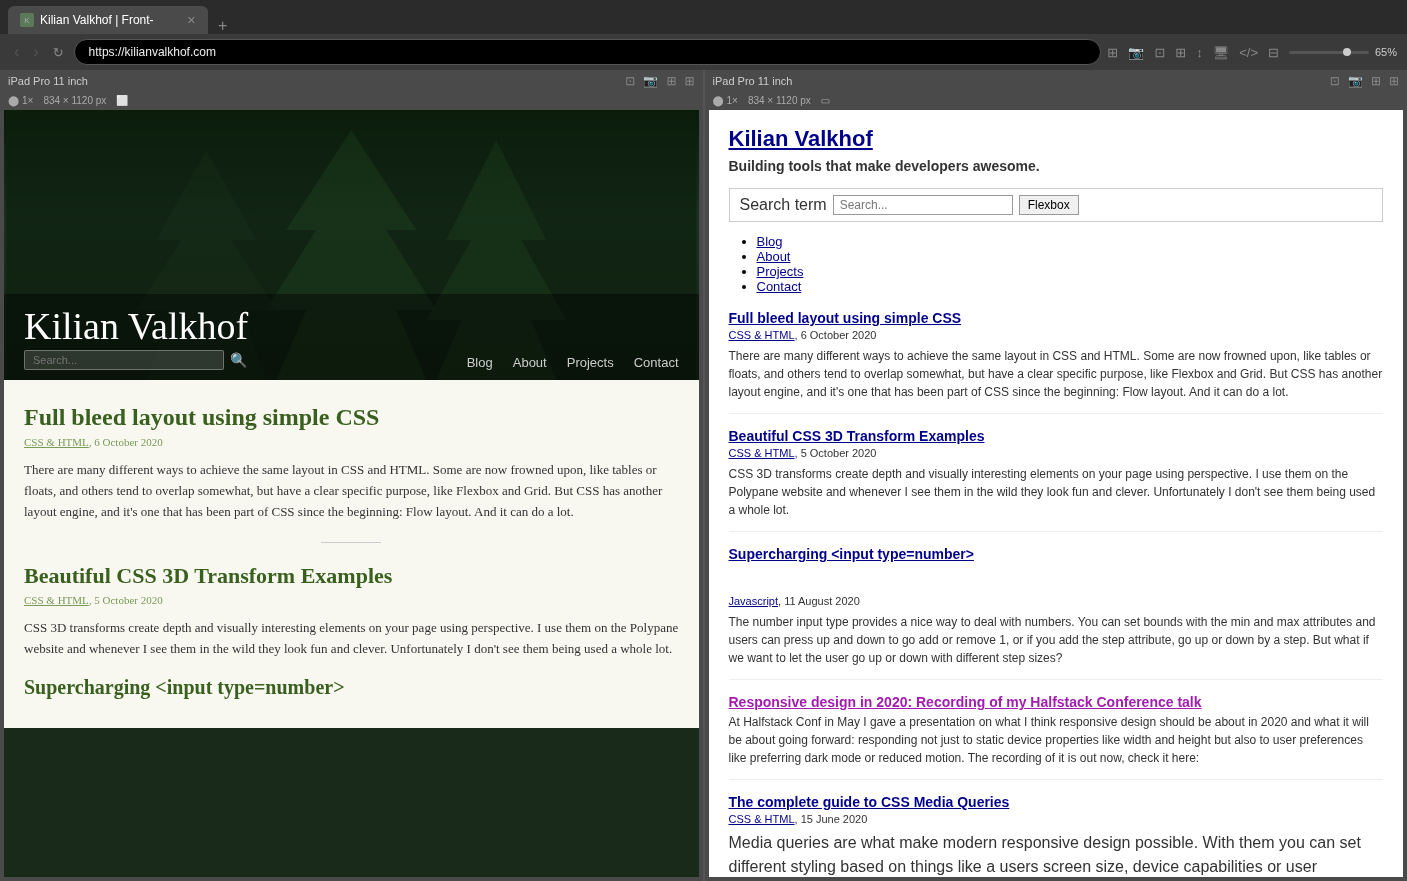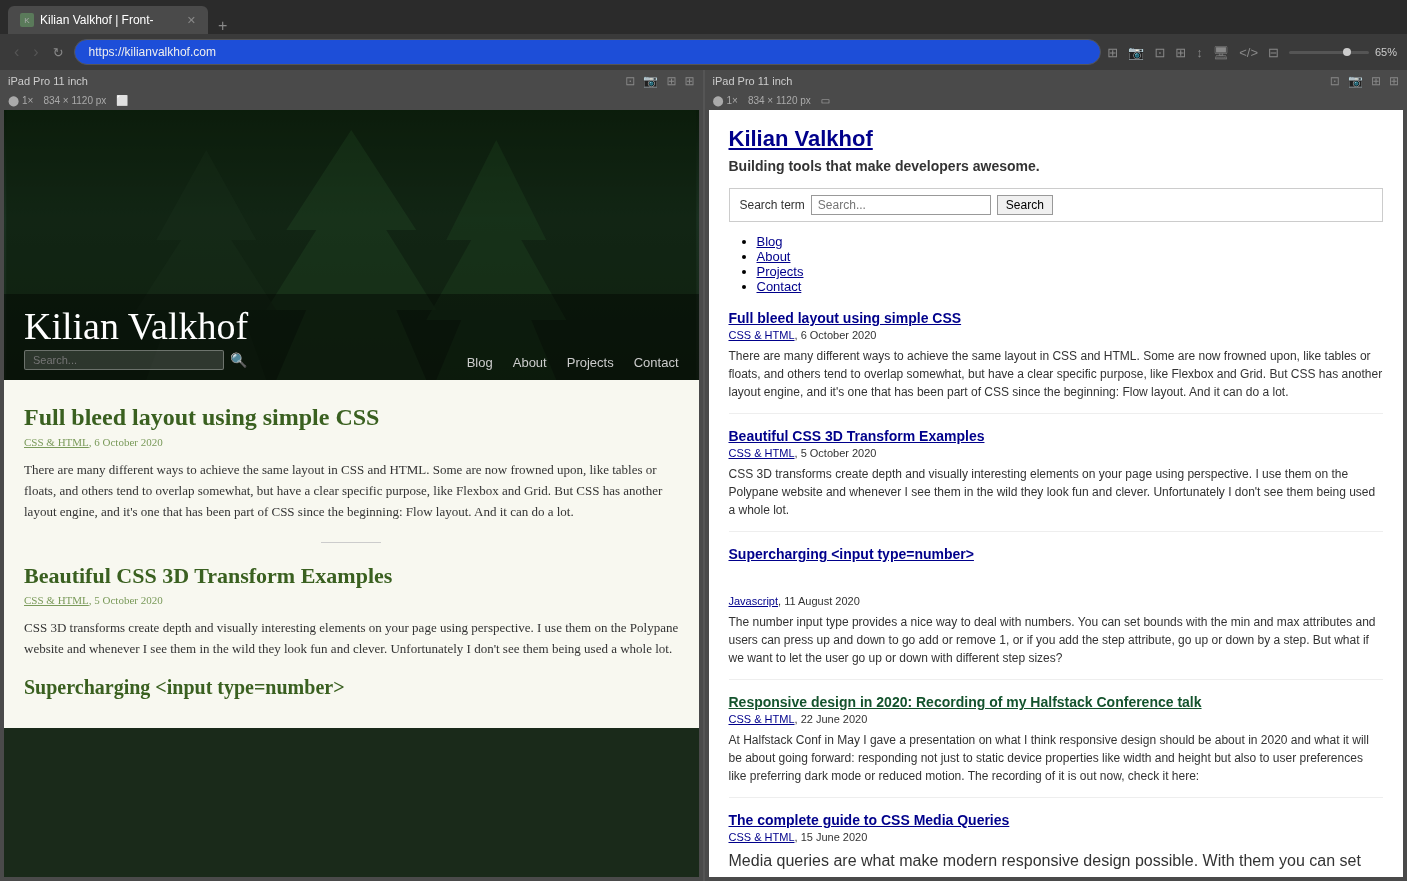--- a/index.html
+++ b/index.html
@@ -31,21 +31,21 @@
     <span>Kilian Valkhof | Front-</span>
     <span style="margin-left:auto;color:#888;font-size:11px;">✕</span>
   </div>
   <button style="background:none;border:none;color:#888;font-size:16px;cursor:pointer;padding:0 10px;line-height:1;">+</button>
 </div>
 
 <div style="background:#3a3a3a; display:flex; align-items:center; padding:4px 10px; gap:6px; height:36px;">
   <button style="background:none;border:none;color:#555;font-size:16px;cursor:pointer;padding:2px 4px;">‹</button>
   <button style="background:none;border:none;color:#555;font-size:16px;cursor:pointer;padding:2px 4px;">›</button>
   <button style="background:none;border:none;color:#888;font-size:13px;cursor:pointer;padding:2px 4px;">↻</button>
-  <input style="flex: 1 1 0%; background: #1d4ed8; border: 1px solid rgb(85, 85, 85); border-radius: 16px; padding: 3px 14px; color: rgb(238, 238, 238); font-size: 12px; height: 26px;" readonly="" value="https://kilianvalkhof.com">
+  <input style="flex: 1 1 0%; background: #000000; border: 1px solid rgb(85, 85, 85); border-radius: 16px; padding: 3px 14px; color: rgb(238, 238, 238); font-size: 12px; height: 26px;" readonly="" value="https://kilianvalkhof.com">
   <div style="display:flex;align-items:center;gap:10px;color:#888;font-size:13px;">
     <span style="cursor:pointer;">⊞</span>
     <span style="cursor:pointer;">📷</span>
     <span style="cursor:pointer;">⊡</span>
     <span style="cursor:pointer;">⊞</span>
     <span style="cursor:pointer;">↕</span>
     <span style="cursor:pointer;">🖥</span>
     <span style="cursor:pointer;">&lt;/&gt;</span>
     <span style="cursor:pointer;">⊟</span>
     <div style="display:flex;align-items:center;gap:6px;color:#ccc;font-size:11px;">
@@ -141,23 +141,23 @@
       <span>▭</span>
     </div>
 
     <div style="flex:1;background:white;margin:0 4px 4px 4px;overflow:hidden;">
       <div class="site-light" style="padding:16px 20px;overflow-y:auto;height:100%;">
 
         <h1 style="font-size:22px;color:#00008b;font-weight:bold;text-decoration:underline;cursor:pointer;margin-bottom:6px;font-family:Arial,sans-serif;">Kilian Valkhof</h1>
         <p style="font-size:14px;color:#333;font-weight:bold;margin-bottom:14px;font-family:Arial,sans-serif;">Building tools that make developers awesome.</p>
 
         <div style="display:flex;align-items:center;gap:6px;margin-bottom:12px;border:1px solid #ccc;padding:6px 10px;">
-          <label style="font-size:12px;color:#333;">Search term</label>
+          <label style="font-size:16px;color:#333;">Search term</label>
           <input style="border: 1px solid rgb(153, 153, 153); padding: 2px 6px; font-size: 12px; width: 180px;" placeholder="Search...">
-          <button style="border:1px solid #999;background:#f0f0f0;padding:2px 8px;font-size:12px;cursor:pointer;">Search</button>
+          <button style="border:1px solid #999;background:#f0f0f0;padding:2px 8px;font-size:12px;cursor:pointer;">Flexbox</button>
         </div>
 
         <div style="margin-bottom:16px;padding:0 10px;">
           <ul style="list-style:disc;padding-left:18px;">
             <li><a href="#" style="color:#00008b;font-size:13px;text-decoration:underline;">Blog</a></li>
             <li><a href="#" style="color:#00008b;font-size:13px;text-decoration:underline;">About</a></li>
             <li><a href="#" style="color:#00008b;font-size:13px;text-decoration:underline;">Projects</a></li>
             <li><a href="#" style="color:#00008b;font-size:13px;text-decoration:underline;">Contact</a></li>
           </ul>
         </div>
@@ -176,22 +176,21 @@
             <p style="font-size:12px;color:#333;line-height:1.5;">CSS 3D transforms create depth and visually interesting elements on your page using perspective. I use them on the Polypane website and whenever I see them in the wild they look fun and clever. Unfortunately I don't see them being used a whole lot.</p>
           </div>
 
           <div style="margin-bottom:14px;border-bottom:1px solid #eee;padding-bottom:12px;">
             <a href="#" style="font-size:14px;color:#00008b;text-decoration:underline;display:block;margin-bottom:3px;font-weight:bold;">Supercharging &lt;input type=number&gt;</a>
             <div style="font-size:11px;color:#333;margin-bottom:6px;margin-top:33px;"><a href="#" style="color:#00008b;text-decoration:underline;">Javascript</a><span>, </span><span>11 August 2020</span></div>
             <p style="font-size:12px;color:#333;line-height:1.5;">The number input type provides a nice way to deal with numbers. You can set bounds with the min and max attributes and users can press up and down to go add or remove 1, or if you add the step attribute, go up or down by a step. But what if we want to let the user go up or down with different step sizes?</p>
           </div>
 
           <div style="margin-bottom:14px;border-bottom:1px solid #eee;padding-bottom:12px;">
-            <a href="#" style="font-size:14px;color:#14532d;text-decoration:underline;display:block;margin-bottom:3px;font-weight:bold;">Responsive design in 2020: Recording of my Halfstack Conference talk</a>
-            <div style="font-size:11px;color:#333;margin-bottom:6px;"><a href="#" style="color:#00008b;text-decoration:underline;">CSS &amp; HTML</a><span>, </span><span>22 June 2020</span></div>
+            <a href="#" style="font-size:14px;color:#a21caf;text-decoration:underline;display:block;margin-bottom:3px;font-weight:bold;">Responsive design in 2020: Recording of my Halfstack Conference talk</a>
             <p style="font-size:12px;color:#333;line-height:1.5;">At Halfstack Conf in May I gave a presentation on what I think responsive design should be about in 2020 and what it will be about going forward: responding not just to static device properties like width and height but also to user preferences like preferring dark mode or reduced motion. The recording of it is out now, check it here:</p>
           </div>
 
           <div style="margin-bottom:14px;border-bottom:1px solid #eee;padding-bottom:12px;">
             <a href="#" style="font-size:14px;color:#00008b;display:block;margin-bottom:3px;font-weight:bold;">The complete guide to CSS Media Queries</a>
             <div style="font-size:11px;color:#333;margin-bottom:6px;"><a href="#" style="color:#00008b;text-decoration:underline;">CSS &amp; HTML</a><span>, </span><span>15 June 2020</span></div>
             <p style="font-size:16px;color:#333;line-height:1.5;">Media queries are what make modern responsive design possible. With them you can set different styling based on things like a users screen size, device capabilities or user preferences. But how do they work, which ones are there and which ones should you use?</p>
           </div>
 
         </div>

